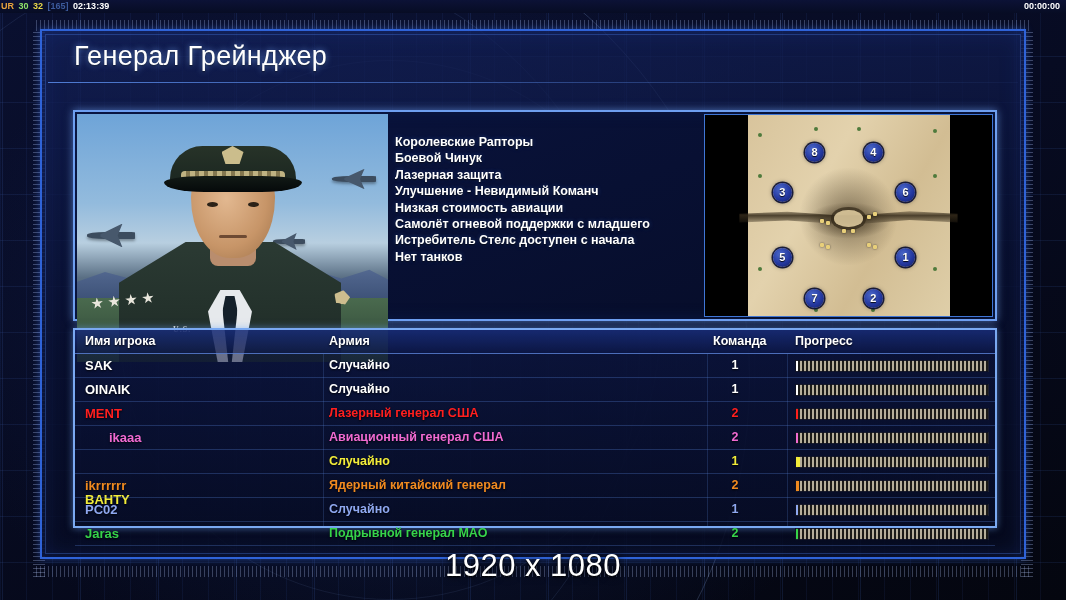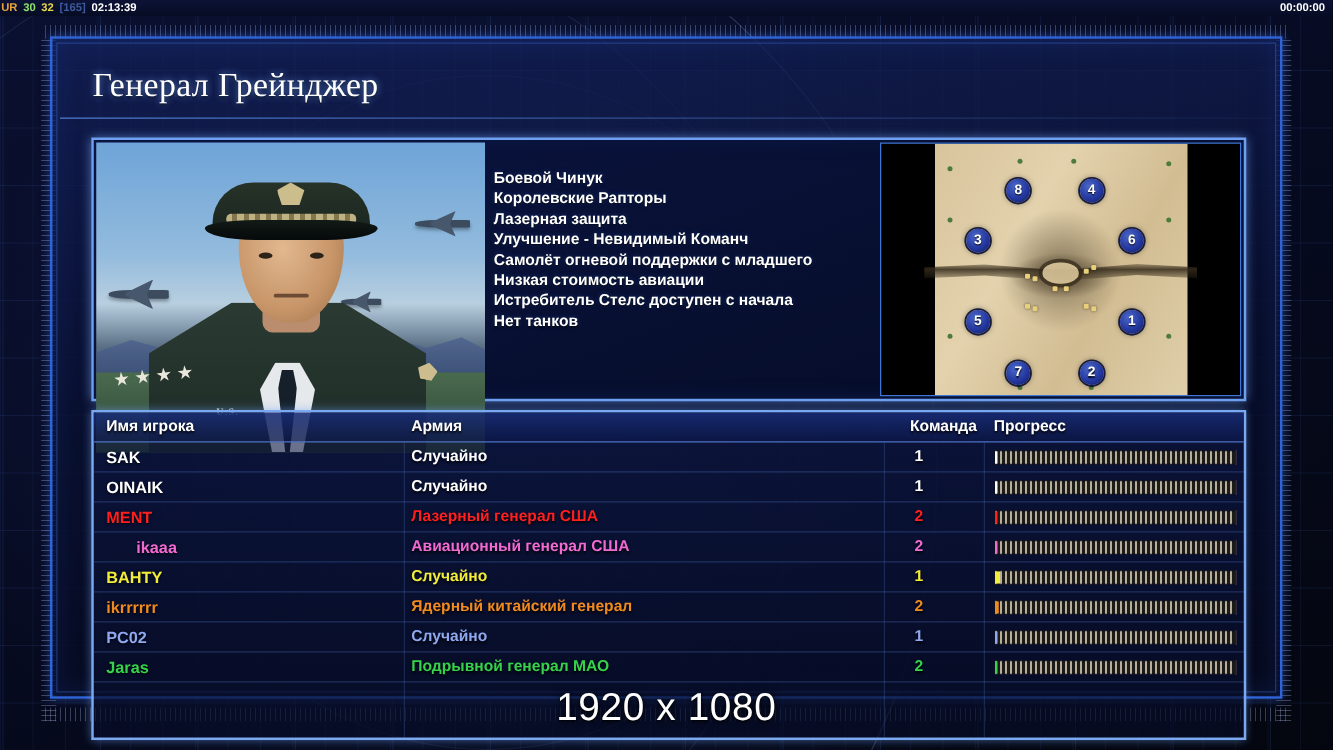--- a/index.html
+++ b/index.html
@@ -86,21 +86,21 @@
     box-shadow: 0 0 7px rgba(60,120,255,0.45), inset 0 0 22px rgba(25,55,140,0.35);
   }
   .window .inner-line {
     position: absolute; left: 3px; top: 3px; right: 3px; bottom: 3px;
     border: 1px solid rgba(70,120,225,0.35);
     pointer-events: none;
   }
 
   
   .title-bar {
-    position: absolute; left: 0; top: 12px; width: 100%; height: 56px; font-family: Liberation Serif, serif;
+    position: absolute; left: 0; top: 0; width: 100%; height: 56px;
   }
   .title-bar .rule {
     position: absolute; left: 6px; right: 6px; bottom: 4px; height: 1px;
     background: linear-gradient(to right, rgba(90,140,235,0.85), rgba(90,140,235,0.25) 70%, rgba(90,140,235,0.05));
   }
   .page-title {
     position: absolute; left: 32px; top: 10px;
     font-size: 27px; color: #ffffff; letter-spacing: .3px;
     text-shadow: 0 0 6px rgba(120,170,255,0.75), 0 1px 2px rgba(0,0,0,0.85);
   }
@@ -259,38 +259,38 @@
     position: absolute; width: 4px; height: 4px; margin: -2px 0 0 -2px;
     background: #e8cf7a; border-radius: 1px; box-shadow: 0 0 2px rgba(0,0,0,.6);
   }
   .mm-tree {
     position: absolute; width: 4px; height: 4px; margin: -2px 0 0 -2px;
     background: #4e7a3c; border-radius: 50%;
   }
 
   
   .table-panel {
-    position: absolute; left: 31px; top: 297px; width: 924px; height: 264px;
+    position: absolute; left: 31px; top: 297px; width: 924px; height: 200px;
     border: 2px solid #7aa9f2;
     background: linear-gradient(to bottom, rgba(12,22,68,0.55), rgba(6,12,38,0.70));
     box-shadow: 0 0 7px rgba(110,165,245,0.55);
   }
   .thead {
     position: absolute; left: 0; top: 0; width: 100%; height: 24px;
     background: linear-gradient(to bottom, rgba(26,48,128,0.75), rgba(12,24,76,0.55));
     border-bottom: 1px solid rgba(120,165,250,0.55);
   }
   .thead span {
     position: absolute; top: 4px;
     color: #ffffff; font-size: 12.5px; font-weight: bold;
     text-shadow: 0 1px 2px rgba(0,0,0,0.9);
   }
   .col-name { left: 10px; }
   .col-army { left: 254px; }
-  .col-team { left: 638px; margin-left: 15px; }
+  .col-team { left: 638px; }
   .col-prog { left: 720px; }
 
   .rows { position: absolute; left: 0; top: 24px; width: 100%; }
   .prow {
     position: relative; height: 24px; width: 100%;
     border-bottom: 1px solid rgba(86,128,215,0.30);
   }
   .prow .pname {
     position: absolute; left: 10px; top: 4px;
     font-size: 13px; font-weight: bold;
@@ -393,26 +393,26 @@
           <i></i>
             <i></i>
             <i></i>
             <i></i>
         </div>
         <div class="gen-us">U.S.</div>
         <div class="gen-rank"></div>
       </div>
 
       <ul class="abilities">
+          <li>Королевские Рапторы</li>
           <li>Боевой Чинук</li>
-          <li>Королевские Рапторы</li>
           <li>Лазерная защита</li>
           <li>Улучшение - Невидимый Команч</li>
+          <li>Низкая стоимость авиации</li>
           <li>Самолёт огневой поддержки с младшего</li>
-          <li>Низкая стоимость авиации</li>
           <li>Истребитель Стелс доступен с начала</li>
           <li>Нет танков</li>
         </ul>
 
       <div class="minimap-wrap">
         <div class="minimap">
           <div class="mm-dark"></div>
           <div class="mm-river"></div>
           <div class="mm-eye"></div>
         <div class="mm-tree" style="left: 6%; top: 10%;"></div>
@@ -485,21 +485,21 @@
           </div>
           <div class="prow">
             <div class="pname" style="color: rgb(240, 106, 210); padding-left: 24px;">ikaaa</div>
             <div class="parmy" style="color: rgb(240, 106, 210);">Авиационный генерал США</div>
             <div class="pteam" style="color: rgb(240, 106, 210);">2</div>
             <div class="pbar">
               <div class="pfill" style="width: 2px; background: rgb(240, 106, 210);"></div>
             </div>
           </div>
           <div class="prow">
-            <div class="pname" style="color: rgb(242, 236, 58);">BAHTY</div>
+            <div class="pname" style="color: rgb(242, 236, 58); margin-top: 38px;">BAHTY</div>
             <div class="parmy" style="color: rgb(242, 236, 58);">Случайно</div>
             <div class="pteam" style="color: rgb(242, 236, 58);">1</div>
             <div class="pbar">
               <div class="pfill" style="width: 4px; background: rgb(242, 236, 58);"></div>
             </div>
           </div>
           <div class="prow">
             <div class="pname" style="color: rgb(240, 138, 32);">ikrrrrrr</div>
             <div class="parmy" style="color: rgb(240, 138, 32);">Ядерный китайский генерал</div>
             <div class="pteam" style="color: rgb(240, 138, 32);">2</div>

